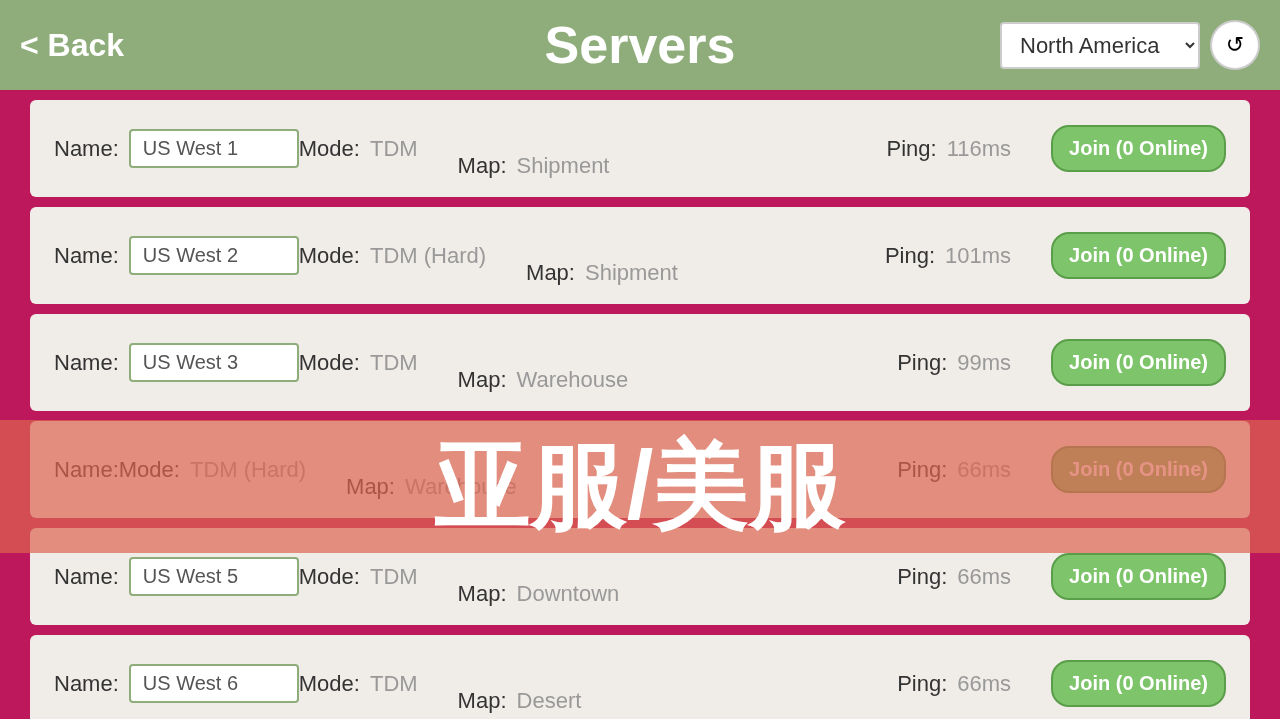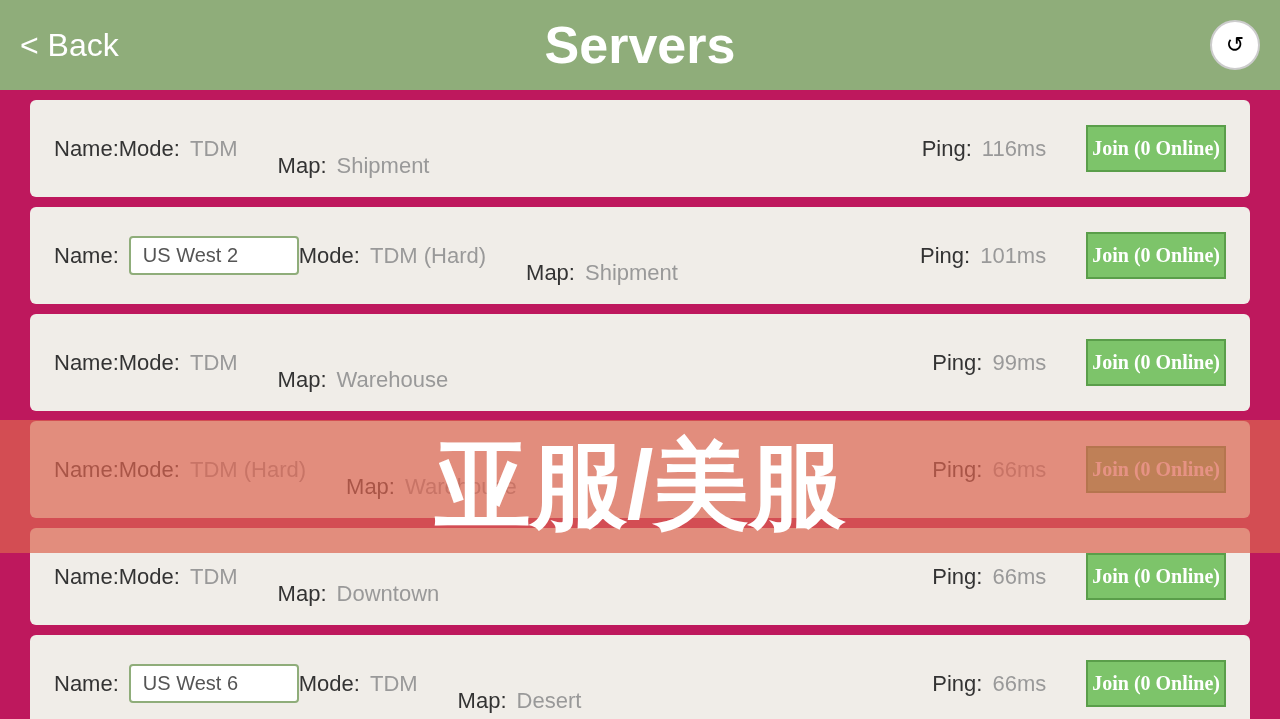--- a/index.html
+++ b/index.html
@@ -16,21 +16,21 @@
       background-color: #8fad7a;
       display: flex;
       align-items: center;
       justify-content: space-between;
       padding: 0 20px;
       height: 90px;
     }
     .back-btn {
       color: white;
       font-size: 32px;
-      font-weight: normal;
+      font-weight: bold;
       cursor: pointer;
       text-decoration: none;
       background: none;
       border: none;
     }
     .header-title {
       color: white;
       font-size: 52px;
       font-weight: bold;
       position: absolute;
@@ -115,28 +115,27 @@
       margin-right: 10px;
     }
 
     .spacer {
       flex: 1;
     }
 
     .join-btn {
       background-color: #7dc46a;
       border: 2px solid #5a9e4a;
-      border-radius: 0;
+      border-radius: 18px;
       color: white;
       font-size: 20px;
       font-weight: bold;
-      padding: 10px 4px;
+      padding: 10px 16px;
       cursor: pointer;
       white-space: nowrap;
-      font-family: Liberation Serif, serif;
     }
 
     
     .overlay {
       position: absolute;
       left: 0;
       right: 0;
       top: 420px;
       height: 133px;
       background-color: rgba(220, 100, 80, 0.7);
@@ -174,35 +173,42 @@
     .map-label { margin-left: 30px; margin-top: 35px; }
     .ping-label { margin-left: 16px; }
   </style>
 </head>
 <body>
 
 <div class="header">
   <button class="back-btn">&lt; Back</button>
   <span class="header-title">Servers</span>
   <div class="header-right">
+    <select class="region-select">
+      <option>North America</option>
+      <option>Europe</option>
+      <option>Asia</option>
+      <option>South America</option>
+    </select>
     <button class="refresh-btn">
       <span>↺</span>
     </button>
   </div>
 </div>
 
 <div class="scrollbar">
   <div class="scrollbar-thumb"></div>
 </div>
 
 <div class="content" id="server-list">
 
 <div class="server-row">
     <div class="field-group">
       <span class="field-label">Name:</span>
+      <input class="server-name-input" type="text" value="US West 1" readonly="" style="">
     </div>
     <div class="field-group mode-label">
       <span class="field-label">Mode:</span>
       <span class="field-value">TDM</span>
     </div>
     <div class="field-group map-label">
       <span class="field-label">Map:</span>
       <span class="field-value">Shipment</span>
     </div>
     <div class="spacer"></div>
@@ -232,20 +238,21 @@
       <span class="field-label">Ping:</span>
       <span class="field-value">101ms</span>
     </div>
     <div style="margin-left:30px;">
       <button class="join-btn">Join (0 Online)</button>
     </div>
   </div>
     <div class="server-row">
     <div class="field-group">
       <span class="field-label">Name:</span>
+      <input class="server-name-input" type="text" value="US West 3" readonly="" style="">
     </div>
     <div class="field-group mode-label">
       <span class="field-label">Mode:</span>
       <span class="field-value">TDM</span>
     </div>
     <div class="field-group map-label">
       <span class="field-label">Map:</span>
       <span class="field-value">Warehouse</span>
     </div>
     <div class="spacer"></div>
@@ -274,20 +281,21 @@
       <span class="field-label">Ping:</span>
       <span class="field-value">66ms</span>
     </div>
     <div style="margin-left:30px;">
       <button class="join-btn">Join (0 Online)</button>
     </div>
   </div>
     <div class="server-row">
     <div class="field-group">
       <span class="field-label">Name:</span>
+      <input class="server-name-input" type="text" value="US West 5" readonly="" style="">
     </div>
     <div class="field-group mode-label">
       <span class="field-label">Mode:</span>
       <span class="field-value">TDM</span>
     </div>
     <div class="field-group map-label">
       <span class="field-label">Map:</span>
       <span class="field-value">Downtown</span>
     </div>
     <div class="spacer"></div>

